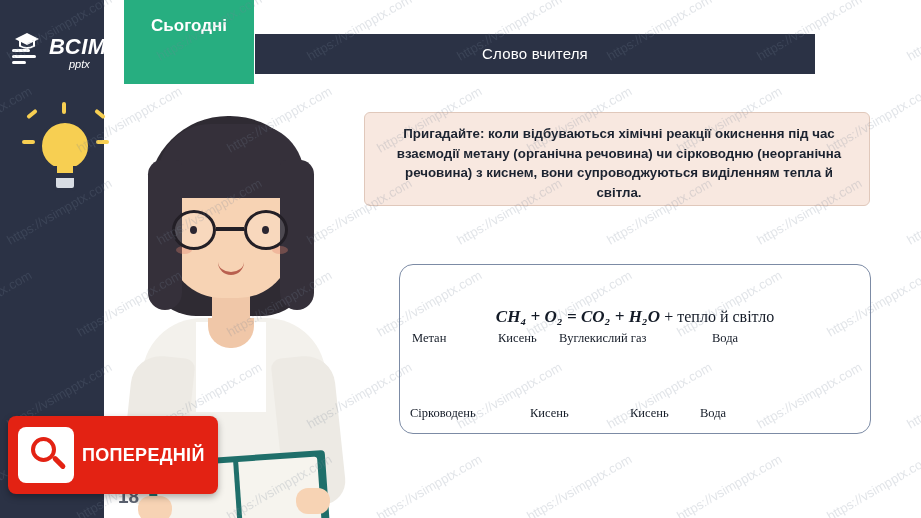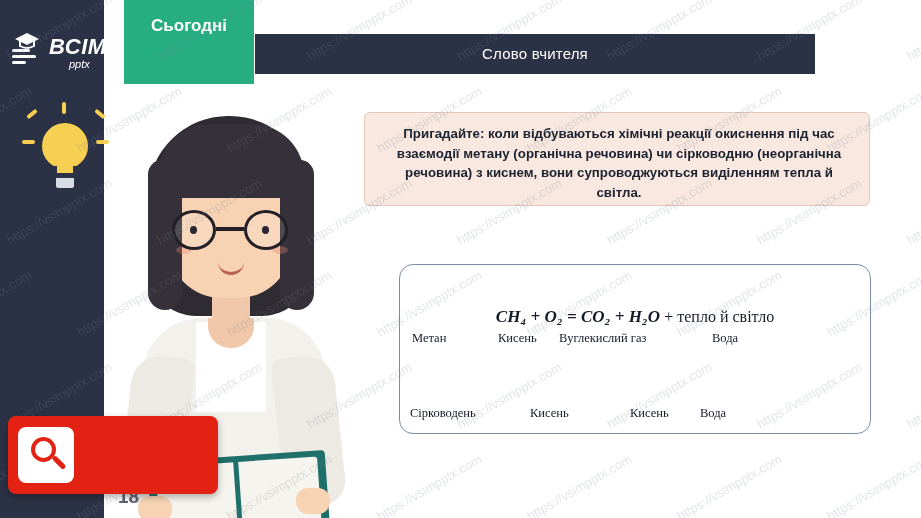--- a/index.html
+++ b/index.html
@@ -599,16 +599,17 @@
       <span class="wm" style="left: 670px; top: 480px;">https://vsimpptx.com</span>
       <span class="wm" style="left: 820px; top: 480px;">https://vsimpptx.com</span>
     </div>
 
   <div class="preview">
     <div class="preview-mag">
       <div class="mag-circle"></div>
       <div class="mag-handle"></div>
     </div>
     <div class="preview-text">
+      <div>ПОПЕРЕДНІЙ</div>
     </div>
   </div>
 
 </div>
 
 </body></html>

